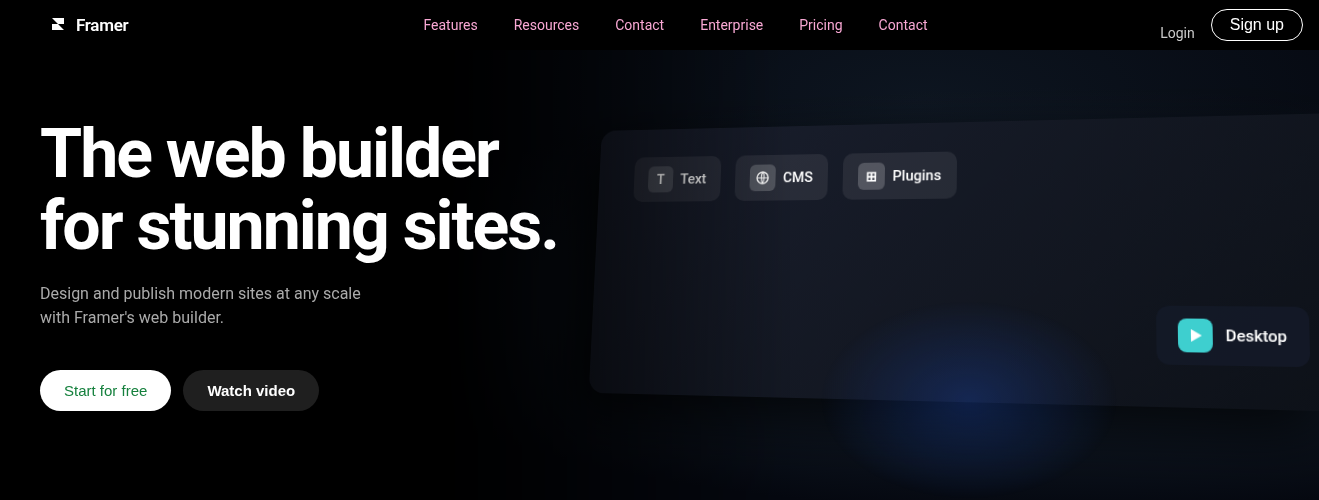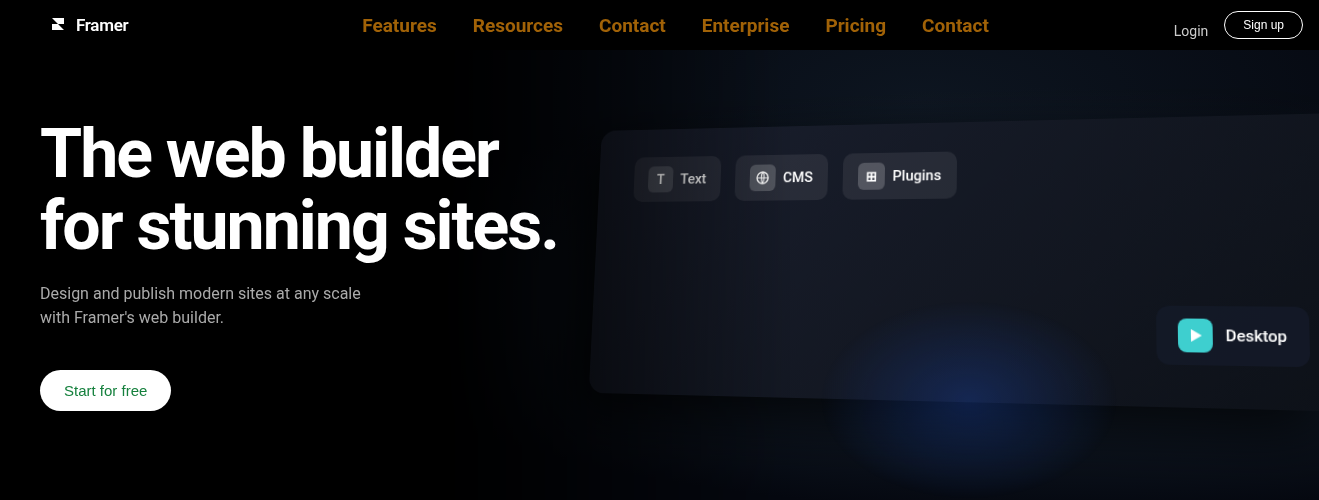--- a/index.html
+++ b/index.html
@@ -60,24 +60,24 @@
     .nav-center {
       display: flex;
       align-items: center;
       gap: 36px;
       position: absolute;
       left: 50%;
       transform: translateX(-50%);
     }
 
     .nav-link {
-      color: #a16207;
+      color: #f9a8d4;
       text-decoration: none;
-      font-size: 19px;
-      font-weight: 700;
+      font-size: 14px;
+      font-weight: 400;
       cursor: pointer;
       transition: color 0.2s;
     }
 
     .nav-right {
       display: flex;
       align-items: flex-end;
       gap: 16px;
     }
 
@@ -88,21 +88,21 @@
       font-weight: 400;
       cursor: pointer;
     }
 
     .signup-btn {
       background: transparent;
       color: #fff;
       border: 1.5px solid #fff;
       border-radius: 20px;
       padding: 6px 18px;
-      font-size: 12px;
+      font-size: 16px;
       font-weight: 500;
       cursor: pointer;
     }
 
     
     .hero {
       position: absolute;
       top: 0;
       left: 0;
       width: 100%;
@@ -361,20 +361,21 @@
 
     <h1 class="hero-title">
       <span>The web builder</span><br>
       <span>for stunning sites.</span>
     </h1>
 
     <p class="hero-subtitle">Design and publish modern sites at any scale with Framer's web builder.</p>
 
     <div class="cta-buttons">
       <button class="btn-primary">Start for free</button>
+      <button class="btn-secondary">Watch video</button>
     </div>
   </div>
 </div>
 
 <nav>
   <div class="nav-left">
     <a class="framer-logo" href="#">
       <svg class="framer-logo-icon" viewBox="0 0 20 20" fill="none" xmlns="http://www.w3.org/2000/svg">
         <path d="M4 3h12v6h-6L4 3zM4 9h6l6 6H4V9z" fill="white"></path>
       </svg>

